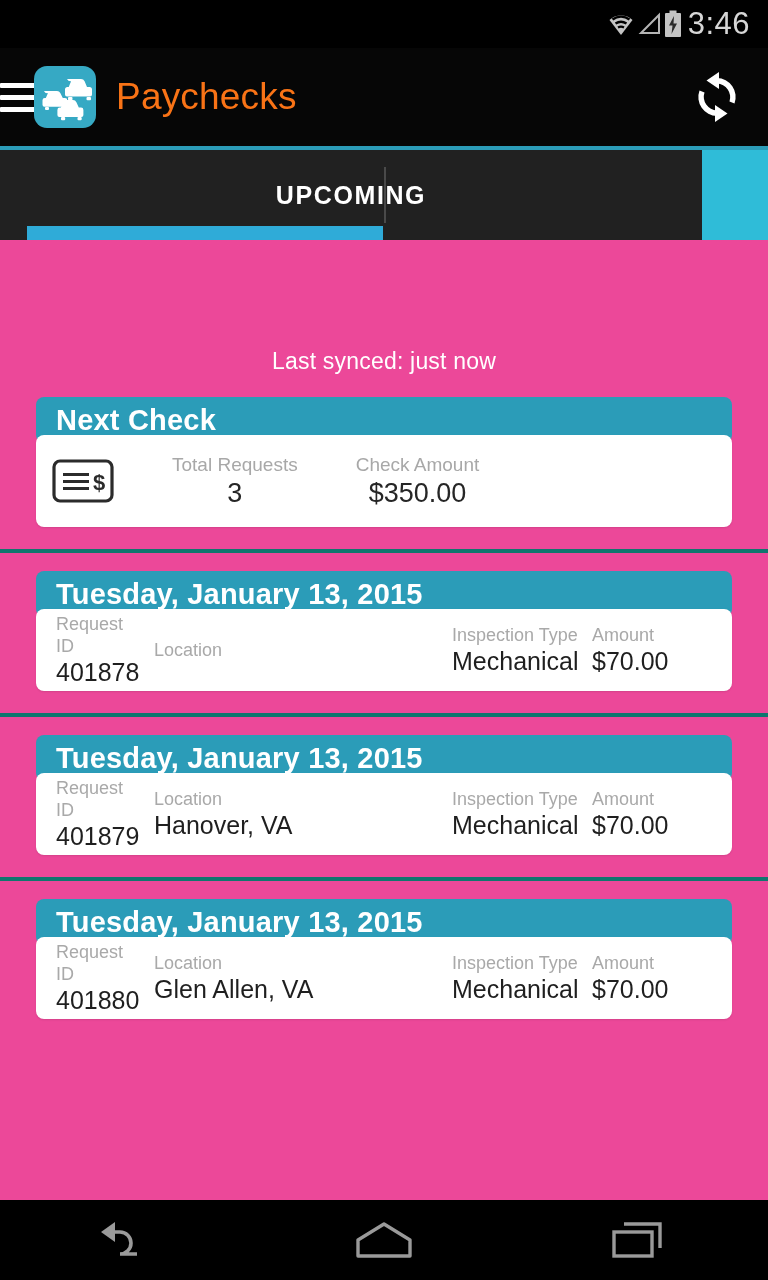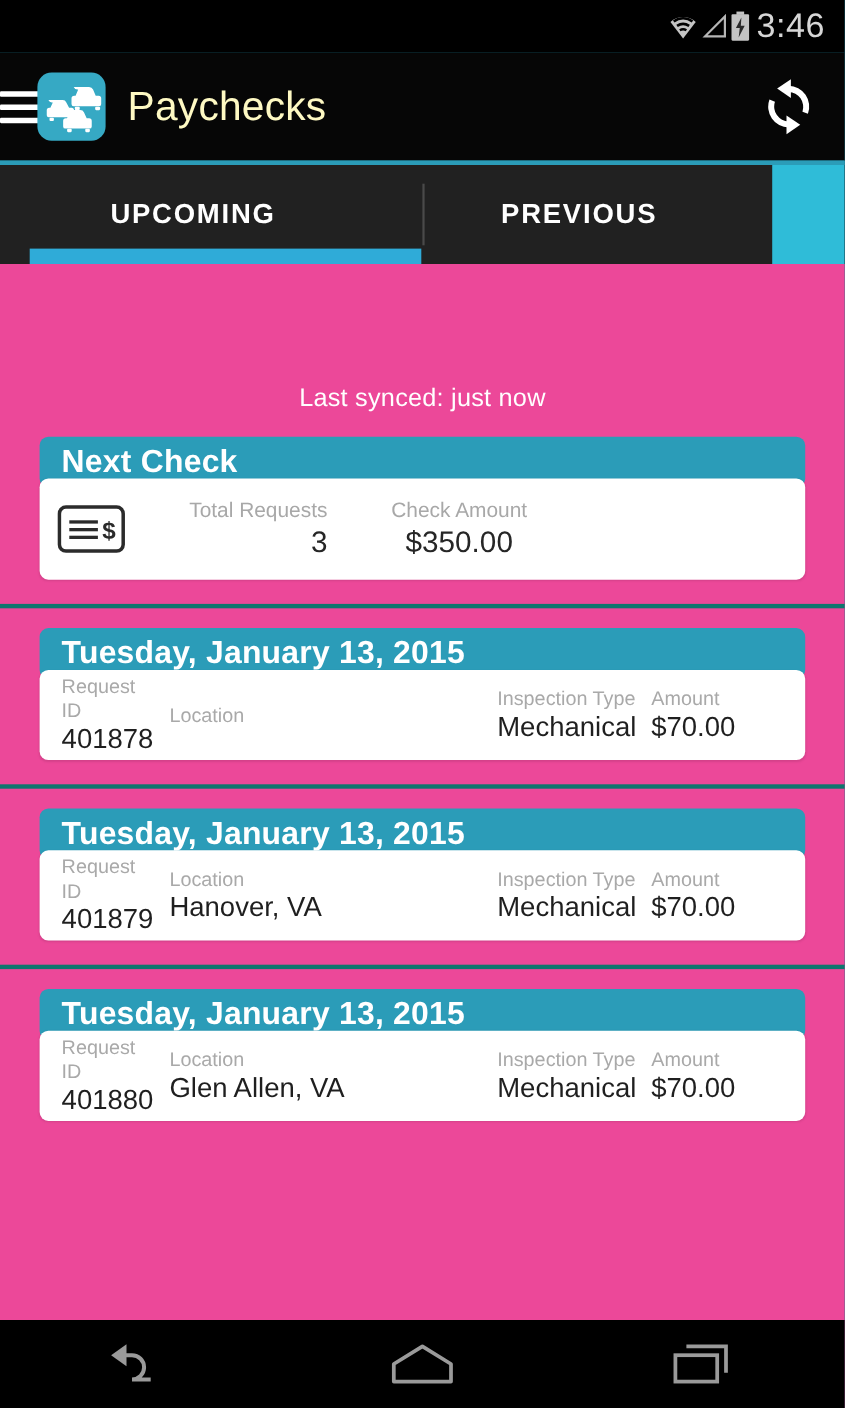--- a/index.html
+++ b/index.html
@@ -24,21 +24,21 @@
   .appbar {
     position:absolute; top:48px; left:0; width:768px; height:98px;
     background:#060606; display:flex; align-items:center;
   }
   .hamburger { width:40px; display:flex; flex-direction:column; gap:7px; margin-left:0px; }
   .hamburger span { display:block; height:5px; background:#fff; border-radius:1px; width:40px; }
   .app-icon {
     width:62px; height:62px; background:#36a9c4; border-radius:13px;
     margin-left:-6px; position:relative; overflow:hidden; flex:none;
   }
-  .app-title { color:#fef9c3; font-size:37px; margin-left:20px; font-weight:400; letter-spacing:0.2px; }
+  .app-title { color:#f97316; font-size:37px; margin-left:20px; font-weight:400; letter-spacing:0.2px; }
   .sync-btn {
     position:absolute; right:20px; top:50%; transform:translateY(-50%);
     width:62px; height:62px; display:flex; align-items:center; justify-content:center;
   }
   .appbar-rule { position:absolute; top:146px; left:0; width:768px; height:4px; background:#2b9cb8; }
 
   
   .tabbar {
     position:absolute; top:150px; left:0; width:702px; height:90px;
     background:#212121; display:flex;
@@ -76,21 +76,21 @@
     margin-top:-8px; position:relative; z-index:2;
     box-shadow:0 1px 2px rgba(0,0,0,0.10);
   }
 
   
   .nextcheck-body { height:92px; display:flex; align-items:center; padding:0 14px; }
   .check-icon { width:62px; height:44px; flex:none; margin-left:2px; }
   .nc-field { display:flex; flex-direction:column; align-items:center; }
   .nc-label { color:#a8a8a8; font-size:19px; margin-bottom:2px; }
   .nc-value { color:#262626; font-size:27px; }
-  .nc-f1 { margin-left:58px;align-items:flex-end; }
+  .nc-f1 { margin-left:58px; }
   .nc-f2 { margin-left:58px; }
 
   
   .req-body { height:82px; display:flex; align-items:center; padding:0 20px; }
   .req-field { display:flex; flex-direction:column; }
   .req-label { color:#a9a9a9; font-size:18px; line-height:22px; }
   .req-value { color:#1f1f1f; font-size:25px; line-height:30px; }
   .f-id { width:78px; }
   .f-loc { margin-left:20px; flex:1; }
   .f-type { width:140px; }
@@ -170,21 +170,20 @@
           <path d="M31 4 L31 21 L18.5 12.5 Z"></path>
           <path d="M27 54 L27 37 L39.5 45.5 Z"></path>
         </g>
       </svg>
     </div>
   </div>
   <div class="appbar-rule"></div>
 
   <div class="tabbar">
     <div class="tab">UPCOMING</div>
-    <div class="tab">PREVIOUS</div>
     <div class="tab-divider"></div>
   </div>
   <div class="tab-indicator"></div>
 
   <div class="content">
 
     <div class="sync-text">Last synced: just now</div>
 
     <div class="group">
       <div class="card-header next">Next Check</div>

